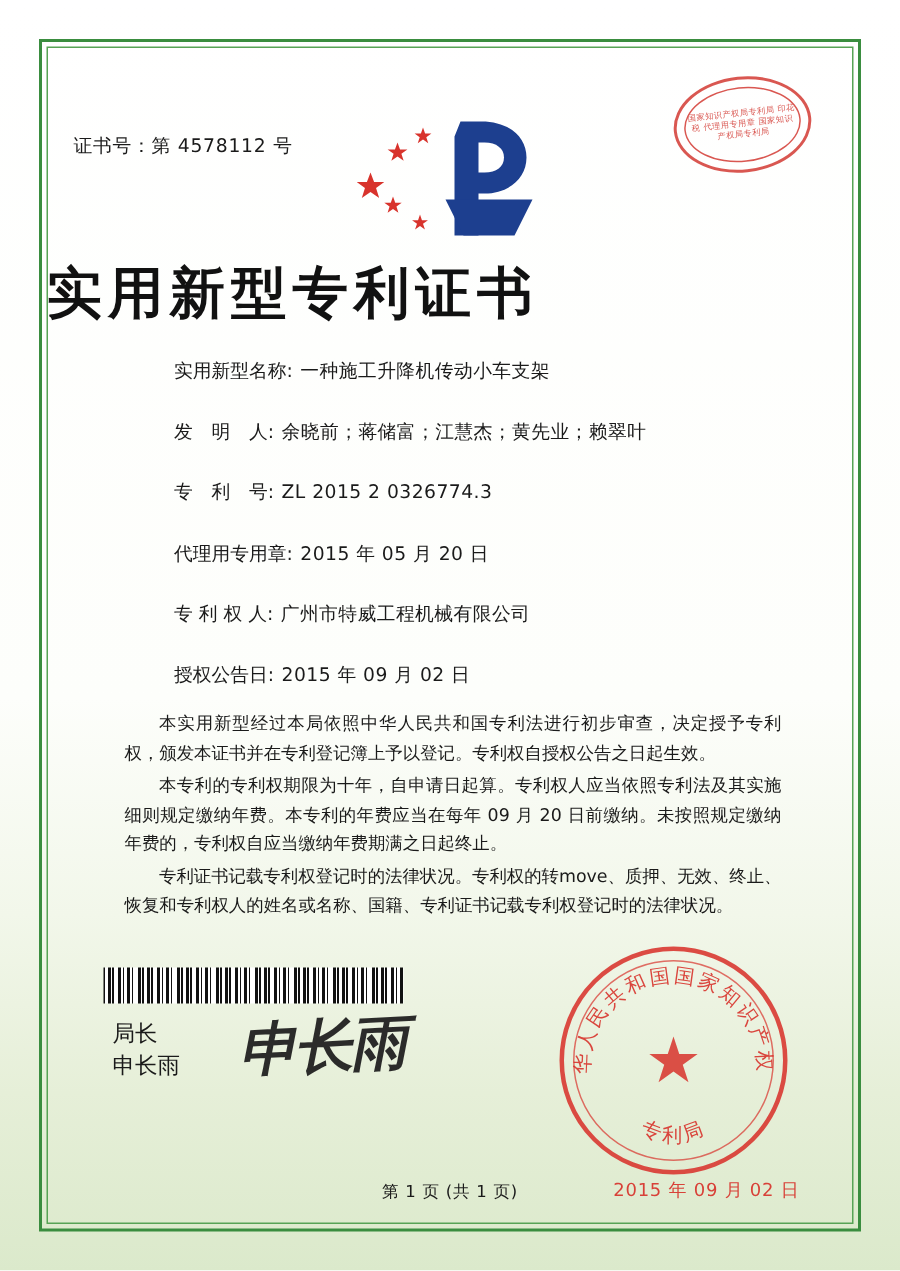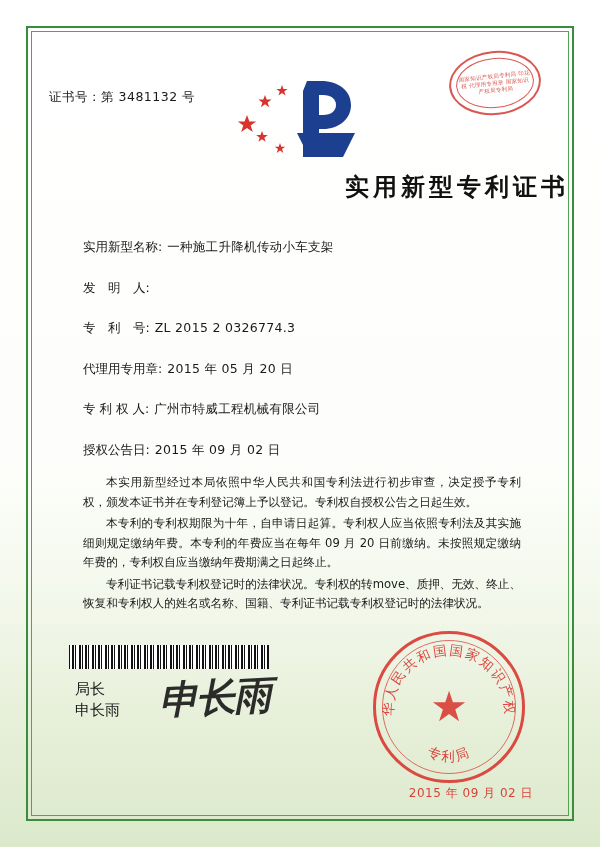--- a/index.html
+++ b/index.html
@@ -103,22 +103,22 @@
     justify-content: center;
   }
   .logo svg { display: block; }
 
   
   .title {
     position: absolute;
     left: 0;
     right: 0;
     top: 140px;
-    text-align: right;
-    font-size: 24px;
+    text-align: left;
+    font-size: 37px;
     font-weight: bold;
     letter-spacing: 4px;
     color: #111;
     font-family: "DejaVu Sans", "Liberation Sans", sans-serif;
   }
 
   
   .fields {
     position: absolute;
     left: 52px;
@@ -128,20 +128,21 @@
   .field-row {
     display: flex;
     align-items: baseline;
     margin-bottom: 24.5px;
     font-size: 12.5px;
     color: #1a1a1a;
     line-height: 16px;
   }
   .field-label {
     white-space: nowrap;
+    margin-left: 33px;
   }
   .field-value {
     margin-left: 5px;
     letter-spacing: .3px;
   }
 
   
   .paragraphs {
     position: absolute;
     left: 52px;
@@ -269,21 +270,21 @@
 </head>
 <body>
 
 <div class="certificate">
 
   <div class="border-outer"></div>
   <div class="border-inner"></div>
 
   <div class="content">
 
-    <div class="cert-no">证书号：第 3481132 号</div>
+    <div class="cert-no">证书号：第 4578112 号</div>
 
     <div class="top-seal">
       <div class="top-seal-inner">国家知识产权局专利局 印花税 代理用专用章 国家知识产权局专利局</div>
     </div>
 
     <div class="logo">
       <svg width="130" height="86" viewBox="0 0 130 86">
         <g fill="#d8332c">
           <polygon points="12,40 14.4,46.4 21.2,46.4 15.7,50.4 17.8,57 12,53 6.2,57 8.3,50.4 2.8,46.4 9.6,46.4"></polygon>
           <polygon points="30,20 31.7,24.6 36.6,24.6 32.6,27.5 34.1,32.2 30,29.3 25.9,32.2 27.4,27.5 23.4,24.6 28.3,24.6"></polygon>
@@ -299,20 +300,21 @@
 
     <div class="title">实用新型专利证书</div>
 
     <div class="fields">
       <div class="field-row">
         <span class="field-label">实用新型名称:</span>
         <span class="field-value">一种施工升降机传动小车支架</span>
       </div>
       <div class="field-row">
         <span class="field-label">发　明　人:</span>
+        <span class="field-value">余晓前；蒋储富；江慧杰；黄先业；赖翠叶</span>
       </div>
       <div class="field-row">
         <span class="field-label">专　利　号:</span>
         <span class="field-value">ZL 2015 2 0326774.3</span>
       </div>
       <div class="field-row">
         <span class="field-label">代理用专用章:</span>
         <span class="field-value">2015 年 05 月 20 日</span>
       </div>
       <div class="field-row">
@@ -355,15 +357,16 @@
         </text>
         <text>
           <textPath href="#seal-bottom-arc" startOffset="50%" text-anchor="middle">专利局</textPath>
         </text>
       </svg>
       <div class="star">★</div>
     </div>
 
     <div class="seal-date">2015 年 09 月 02 日</div>
 
+    <div class="footer">第 1 页 (共 1 页)</div>
 
   </div>
 </div>
 
 </body></html>

